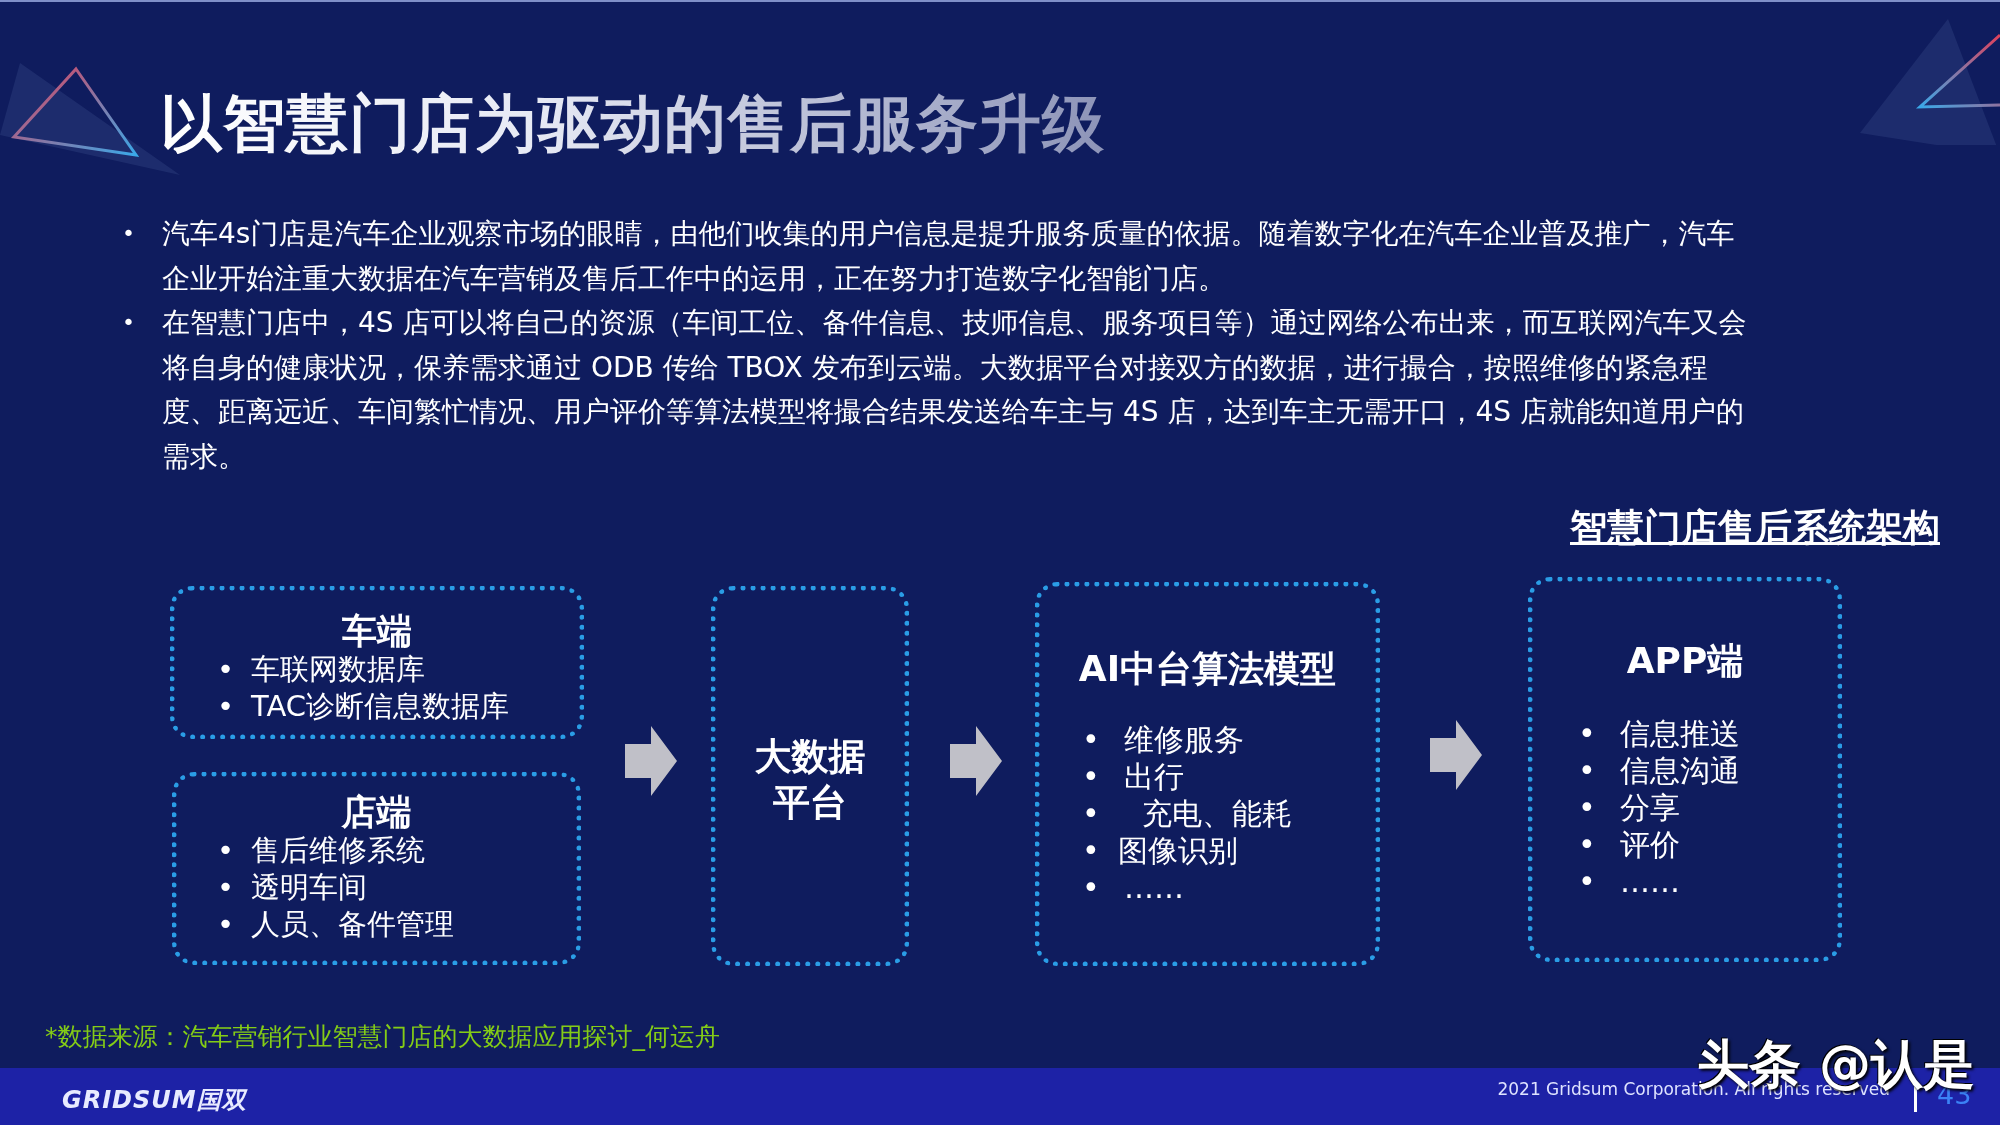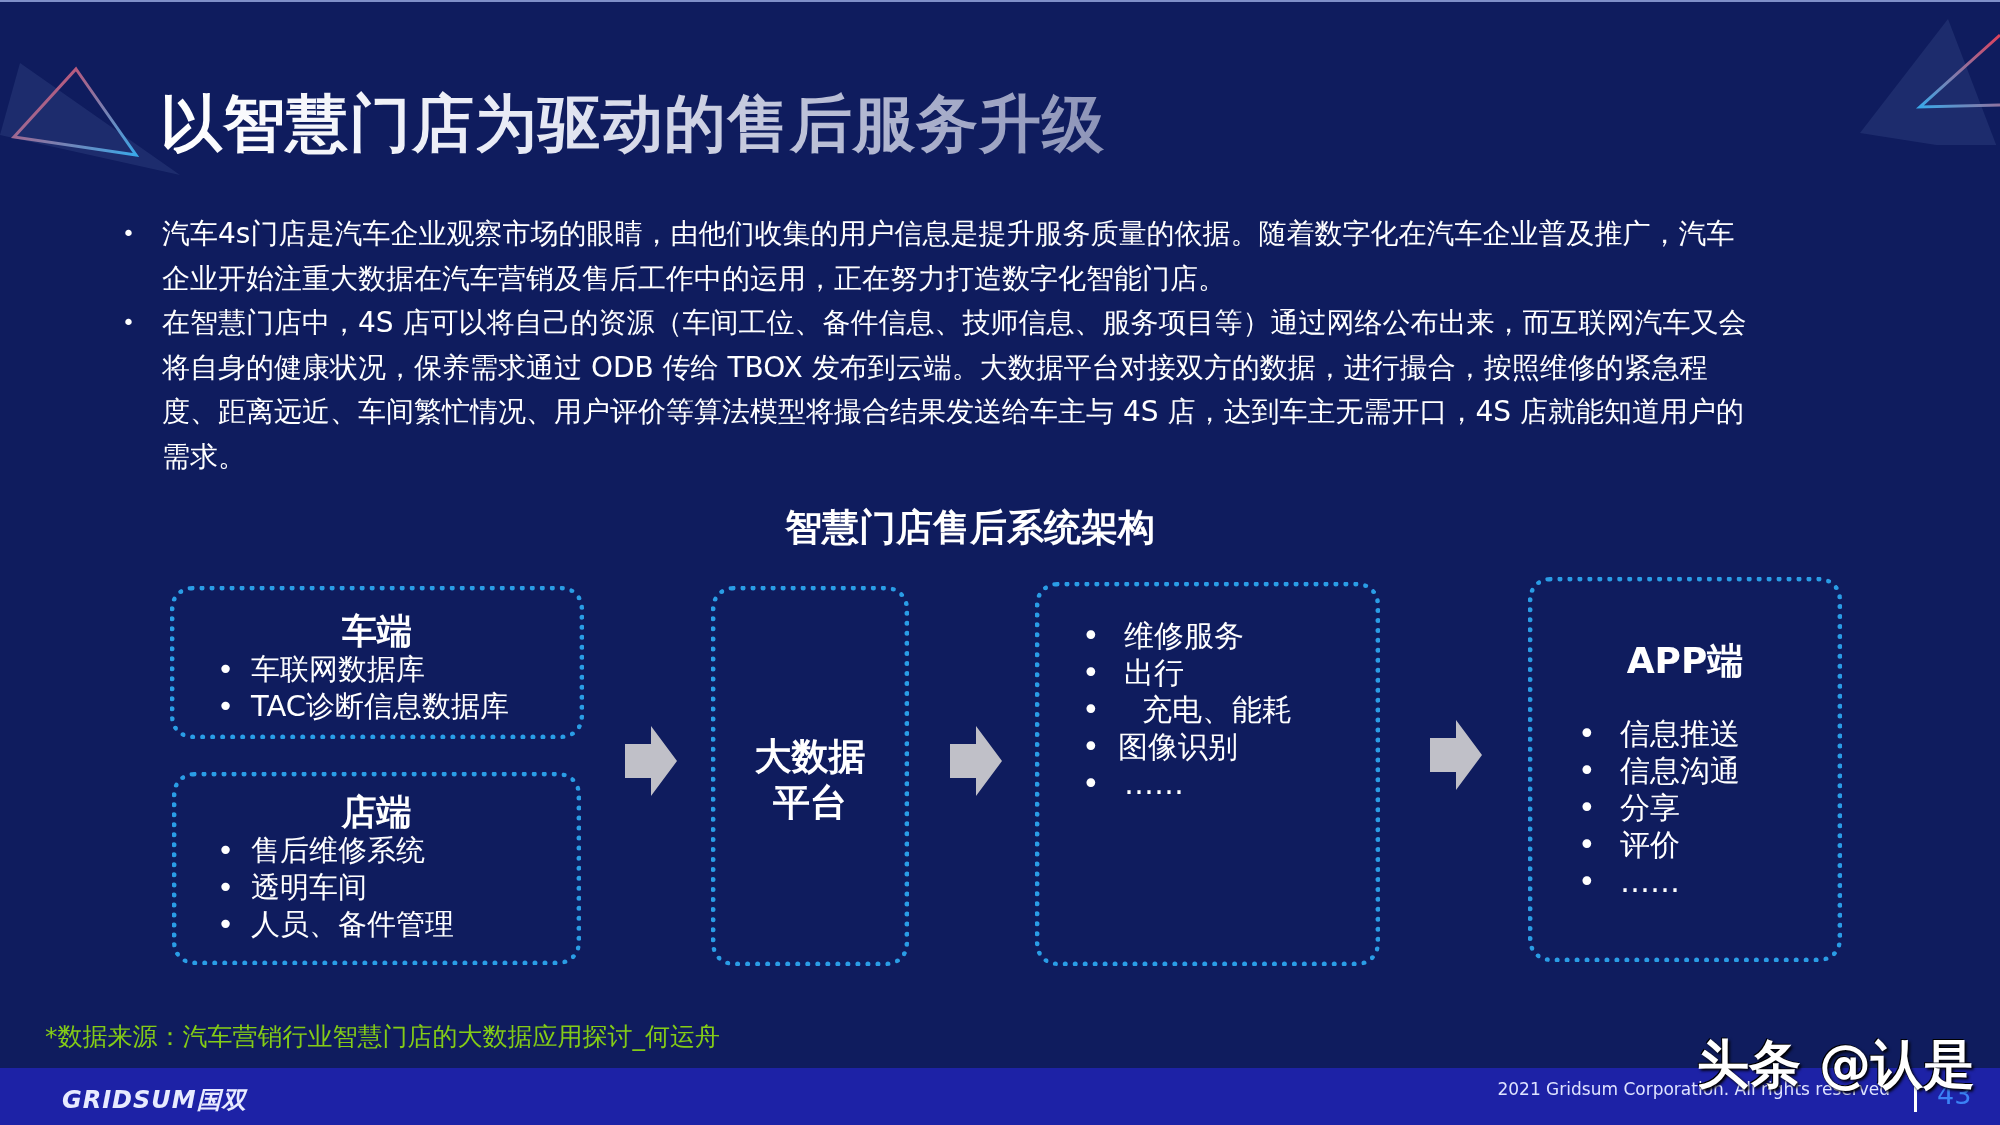--- a/index.html
+++ b/index.html
@@ -4,21 +4,21 @@
 <style>
   html, body { margin:0; padding:0; }
   body { width:2000px; height:1125px; overflow:hidden; background:#0f1c5e; font-family:"DejaVu Sans","Liberation Sans",sans-serif; color:#fff; position:relative; }
   .topline { position:absolute; left:0; top:0; width:2000px; height:2px; background:#7f8fc8; }
   .deco { position:absolute; }
   .title { position:absolute; left:160px; top:82px; font-size:62px; font-weight:bold; letter-spacing:1px;
     background:linear-gradient(90deg,#ffffff 0%,#e6e9f4 40%,#8d94b8 100%); -webkit-background-clip:text; background-clip:text; color:transparent; white-space:nowrap; }
   .bullets { position:absolute; left:122px; top:212px; width:1780px; font-size:28px; line-height:44.5px; }
   .bullets .b { position:relative; padding-left:40px; }
   .bullets .dot { position:absolute; left:0; top:0; font-size:22px; }
-  .diag-title { position:absolute; left:0; width:1940px; top:503px; text-align:center; font-size:37px; font-weight:bold; }
+  .diag-title { position:absolute; left:0; width:1940px; top:503px; text-align:right; font-size:37px; font-weight:bold;text-decoration:underline; }
   .box { position:absolute; border:5px dotted #2a9de6; border-radius:22px; box-sizing:border-box; }
   .box .head { font-weight:bold; text-align:center; }
   .box ul { list-style:none; margin:0; padding:0; }
   .box li { position:relative; }
   .box li .bd { position:absolute; }
   .arrow { position:absolute; width:52px; height:70px; }
   .note { position:absolute; left:45px; top:1020px; font-size:25px; color:#84cc16; }
   .footer { position:absolute; left:0; top:1068px; width:2000px; height:57px; background:#1d22a6; }
   .logo { position:absolute; left:62px; top:1084px; font-size:24px; font-weight:bold; font-style:italic; color:#e8ebff; letter-spacing:1px; }
   .copyright { position:absolute; right:110px; top:1079px; font-size:17px; color:#dfe3ff; white-space:nowrap; }
@@ -95,20 +95,21 @@
 <div class="box" style="left:711px;top:586px;width:198px;height:380px;">
   <div class="head" style="font-size:37px;margin-top:143px;line-height:46px;">大数据</div>
   <div class="head" style="font-size:37px;line-height:46px;">平台</div>
 </div>
 
 <svg class="arrow" style="left:950px;top:726px" viewBox="0 0 52 70">
     <polygon points="0,18 26,18 26,0 52,35 26,70 26,52 0,52" fill="#c0c0c8"></polygon>
   </svg>
 
 <div class="box" style="left:1035px;top:582px;width:345px;height:384px;">
+  <div class="head" style="font-size:36px;margin-top:60px;line-height:44px;">AI中台算法模型</div>
   <ul style="margin-left:42px;margin-top:30px;font-size:30px;line-height:37px;">
     <li><span class="bd" style="left:0">•</span><span style="margin-left:42px">维修服务</span></li>
     <li><span class="bd" style="left:0">•</span><span style="margin-left:42px">出行</span></li>
     <li><span class="bd" style="left:0">•</span><span style="margin-left:60px">充电、能耗</span></li>
     <li><span class="bd" style="left:0">•</span><span style="margin-left:36px">图像识别</span></li>
     <li><span class="bd" style="left:0">•</span><span style="margin-left:42px">……</span></li>
   </ul>
 </div>
 
 <svg class="arrow" style="left:1430px;top:720px" viewBox="0 0 52 70">

